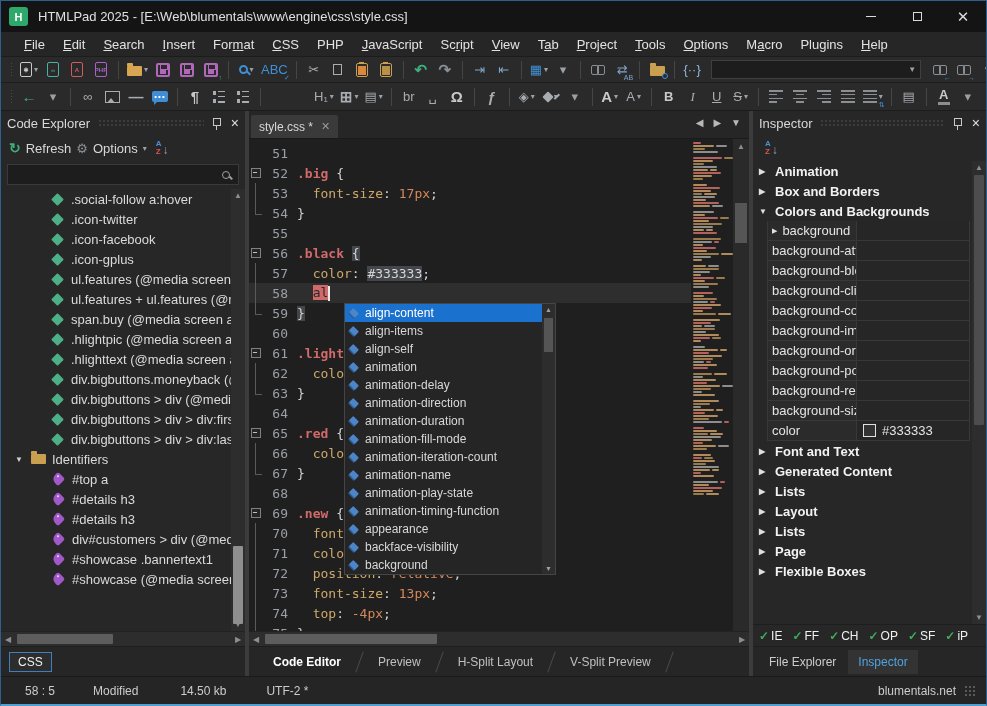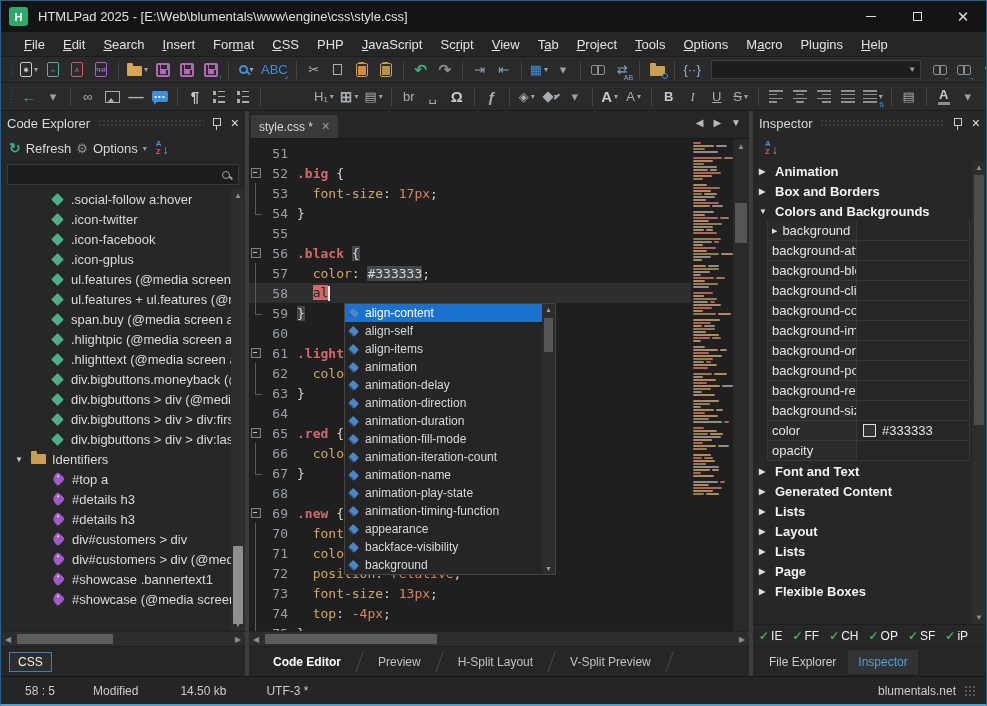--- a/index.html
+++ b/index.html
@@ -600,24 +600,20 @@
             <div class="tree-row tr-item">
               <span class="tag-ic"></span>
               <span>#details h3</span>
             </div>
             <div class="tree-row tr-item">
               <span class="tag-ic"></span>
               <span>#details h3</span>
             </div>
             <div class="tree-row tr-item">
               <span class="tag-ic"></span>
-              <span>div#customers &gt; div</span>
-            </div>
-            <div class="tree-row tr-item">
-              <span class="tag-ic"></span>
               <span>div#customers &gt; div (@media</span>
             </div>
             <div class="tree-row tr-item">
               <span class="tag-ic"></span>
               <span>#showcase .bannertext1</span>
             </div>
             <div class="tree-row tr-item">
               <span class="tag-ic"></span>
               <span>#showcase (@media screen ar</span>
             </div>
@@ -1141,25 +1137,25 @@
           <span class="thumb"></span>
         </div>
         <div class="ac" id="ac">
           <div class="ac-list" id="ac-list">
               <div class="ac-item sel">
                 <span class="ac-ic"></span>
                 <span>align-content</span>
               </div>
               <div class="ac-item">
                 <span class="ac-ic"></span>
+                <span>align-items</span>
+              </div>
+              <div class="ac-item">
+                <span class="ac-ic"></span>
                 <span>align-self</span>
-              </div>
-              <div class="ac-item">
-                <span class="ac-ic"></span>
-                <span>align-items</span>
               </div>
               <div class="ac-item">
                 <span class="ac-ic"></span>
                 <span>animation</span>
               </div>
               <div class="ac-item">
                 <span class="ac-ic"></span>
                 <span>animation-delay</span>
               </div>
               <div class="ac-item">
@@ -1319,26 +1315,20 @@
               <div class="ip-val"></div>
             </div>
             <div class="iprow">
               <div class="ip-name">
                 <span>color</span>
               </div>
               <div class="ip-val">
                 <span class="swatch" style="background: rgb(51, 51, 51);"></span>
                 <span>#333333</span>
               </div>
-            </div>
-            <div class="iprow">
-              <div class="ip-name">
-                <span>opacity</span>
-              </div>
-              <div class="ip-val"></div>
             </div>
             <div class="isec">
               <span class="ar">▶</span>
               <span>Font and Text</span>
             </div>
             <div class="isec">
               <span class="ar">▶</span>
               <span>Generated Content</span>
             </div>
             <div class="isec">
@@ -1380,19 +1370,19 @@
           <span class="ptab">File Explorer</span>
           <span class="ptab active">Inspector</span>
         </div>
     </div>
   </div>
 
   <div class="statusbar">
     <span class="sb-item" style="margin-left:14px;">58 : 5</span>
     <span class="sb-item" style="margin-left:38px;">Modified</span>
     <span class="sb-item" style="margin-left:42px;">14.50 kb</span>
-    <span class="sb-item" style="margin-left:40px;">UTF-3 *</span>
+    <span class="sb-item" style="margin-left:40px;">UTF-2 *</span>
     <span style="flex:1;"></span>
     <span class="sb-item">blumentals.net</span>
     <span class="sb-grip"></span>
   </div>
 
 </div>
 
 </body></html>

